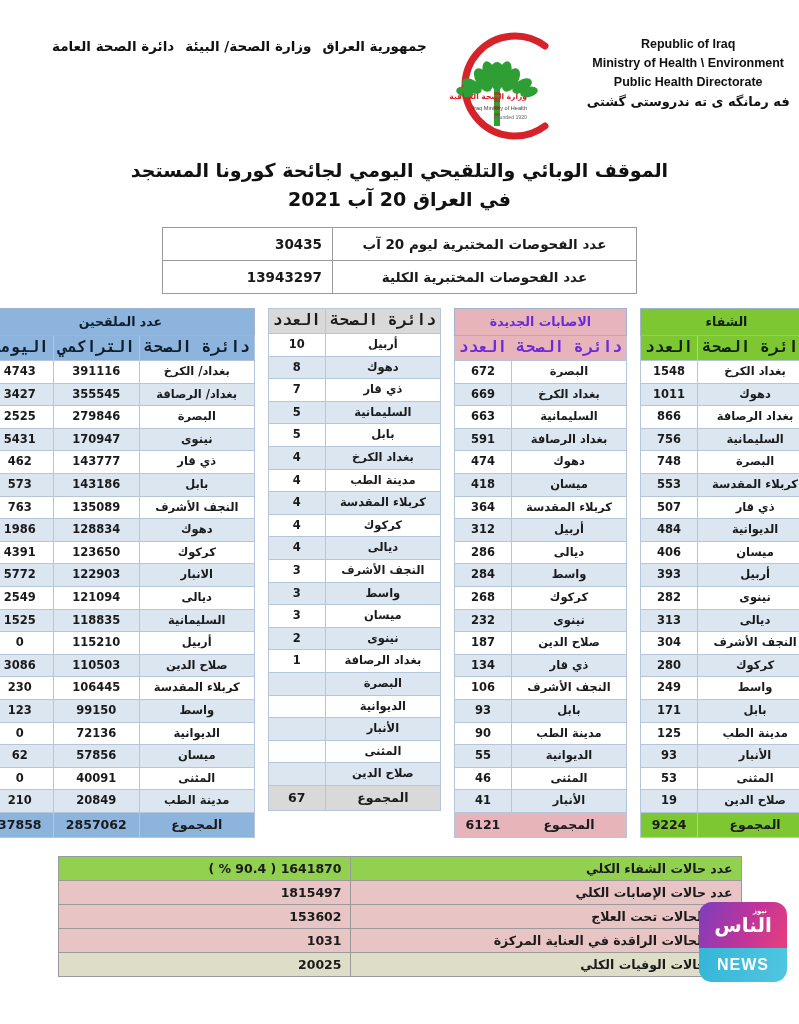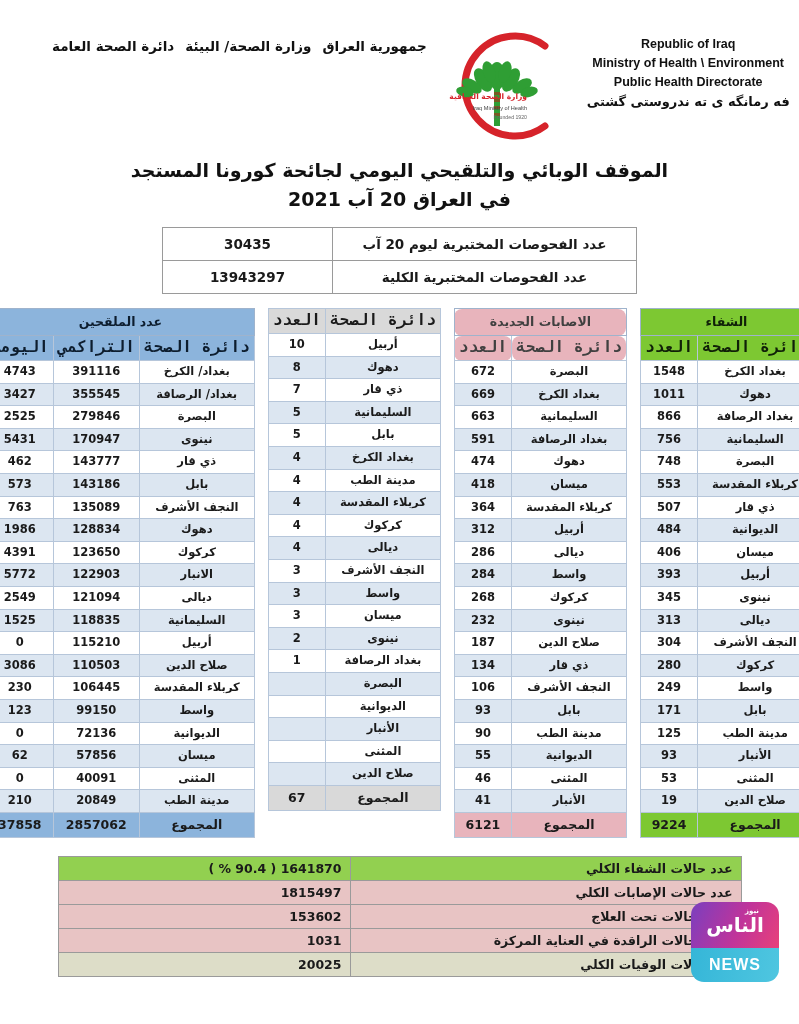--- a/index.html
+++ b/index.html
@@ -93,21 +93,21 @@
     direction: rtl;
   }
   .tests-table td {
     border: 1px solid #9a9a9a;
     height: 28px;
     font-size: 13.5px;
     font-weight: 700;
     padding: 2px 10px;
   }
   .tests-label { text-align: center; width: 315px; }
-  .tests-value { text-align: center; width: 160px; font-size: 15px; }
+  .tests-value { width: 160px; font-size: 15px; }
 
   
   .tables-row {
     display: flex;
     flex-direction: row-reverse;
     justify-content: center;
     align-items: flex-start;
     gap: 13px;
     margin-top: 14px;
     direction: rtl;
@@ -143,21 +143,21 @@
   .t-deaths .c-name { width: 82px; }
   .t-deaths .c-num  { width: 48px; }
   .t-cases .c-name { width: 86px; }
   .t-cases .c-num  { width: 50px; }
   .t-rec .c-name { width: 88px; }
   .t-rec .c-num  { width: 52px; }
 
   
   .h-blue  { background: #8cb4dc; color: #0d1d2e; }
   .h-gray  { background: #d9d9d9; color: #1a1a1a; }
-  .h-pink  { background: #e8b4bc; color: #404040; border-radius: 8px; }
+  .h-pink  { background: #e8b4bc; color: #6d28d9; }
   .h-green { background: #7dc832; color: #102008; }
   tr.total td.v-blue  { background: #8cb4dc !important; }
   tr.total td.v-gray  { background: #d9d9d9 !important; }
   tr.total td.v-pink  { background: #e8b4bc !important; }
   tr.total td.v-green { background: #7dc832 !important; }
 
   
   .summary {
     margin: 18px auto 0 auto;
     border-collapse: collapse;
@@ -173,21 +173,21 @@
   }
   .summary .s-label { width: 395px; }
   .summary .s-value { width: 289px; }
   .sum-green { background: #92d050; }
   .sum-pink  { background: #e8c4c4; }
   .sum-beige { background: #ddddc8; }
 
   
   .news-logo {
     position: absolute;
-    right: 20px;
+    right: 12px;
     bottom: 42px;
     width: 88px;
     height: 80px;
     border-radius: 13px;
     overflow: hidden;
     display: flex;
     flex-direction: column;
   }
   .news-top {
     flex: 1 1 58%;
@@ -663,21 +663,21 @@
         <tr>
           <td class="c-name">ميسان</td>
           <td class="c-num">406</td>
         </tr>
         <tr>
           <td class="c-name">أربيل</td>
           <td class="c-num">393</td>
         </tr>
         <tr>
           <td class="c-name">نينوى</td>
-          <td class="c-num">345</td>
+          <td class="c-num">282</td>
         </tr>
         <tr>
           <td class="c-name">ديالى</td>
           <td class="c-num">313</td>
         </tr>
         <tr>
           <td class="c-name">النجف الأشرف</td>
           <td class="c-num">304</td>
         </tr>
         <tr>

